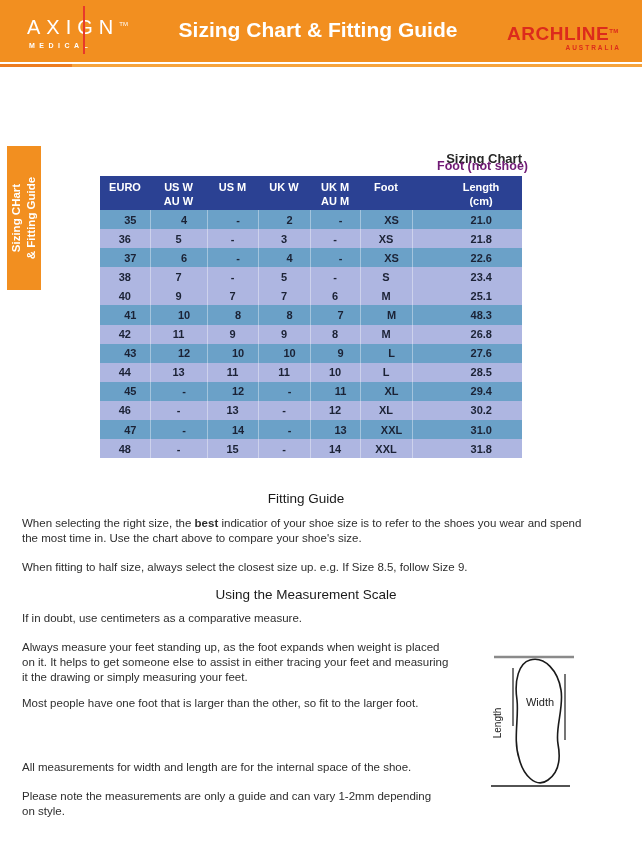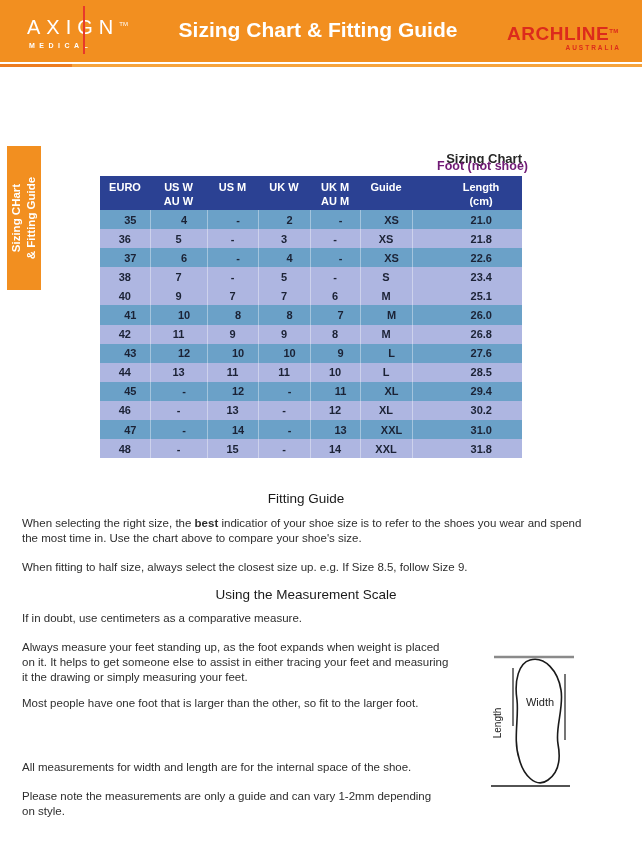--- a/index.html
+++ b/index.html
@@ -120,21 +120,21 @@
             <div>US M</div>
           </th>
           <th>
             <div>UK W</div>
           </th>
           <th>
             <div>UK M</div>
             <div>AU M</div>
           </th>
           <th>
-            <div>Guide</div>
+            <div>Foot</div>
           </th>
           <th>
             <div>Length</div>
             <div>(cm)</div>
           </th>
         </tr>
       </thead>
     <tbody id="size-body">
         <tr class="row-dark">
           <td>35</td>
@@ -181,21 +181,21 @@
           <td>M</td>
           <td>25.1</td>
         </tr>
         <tr class="row-dark">
           <td>41</td>
           <td>10</td>
           <td>8</td>
           <td>8</td>
           <td>7</td>
           <td>M</td>
-          <td>26.0</td>
+          <td>48.3</td>
         </tr>
         <tr class="row-light">
           <td>42</td>
           <td>11</td>
           <td>9</td>
           <td>9</td>
           <td>8</td>
           <td>M</td>
           <td>26.8</td>
         </tr>

